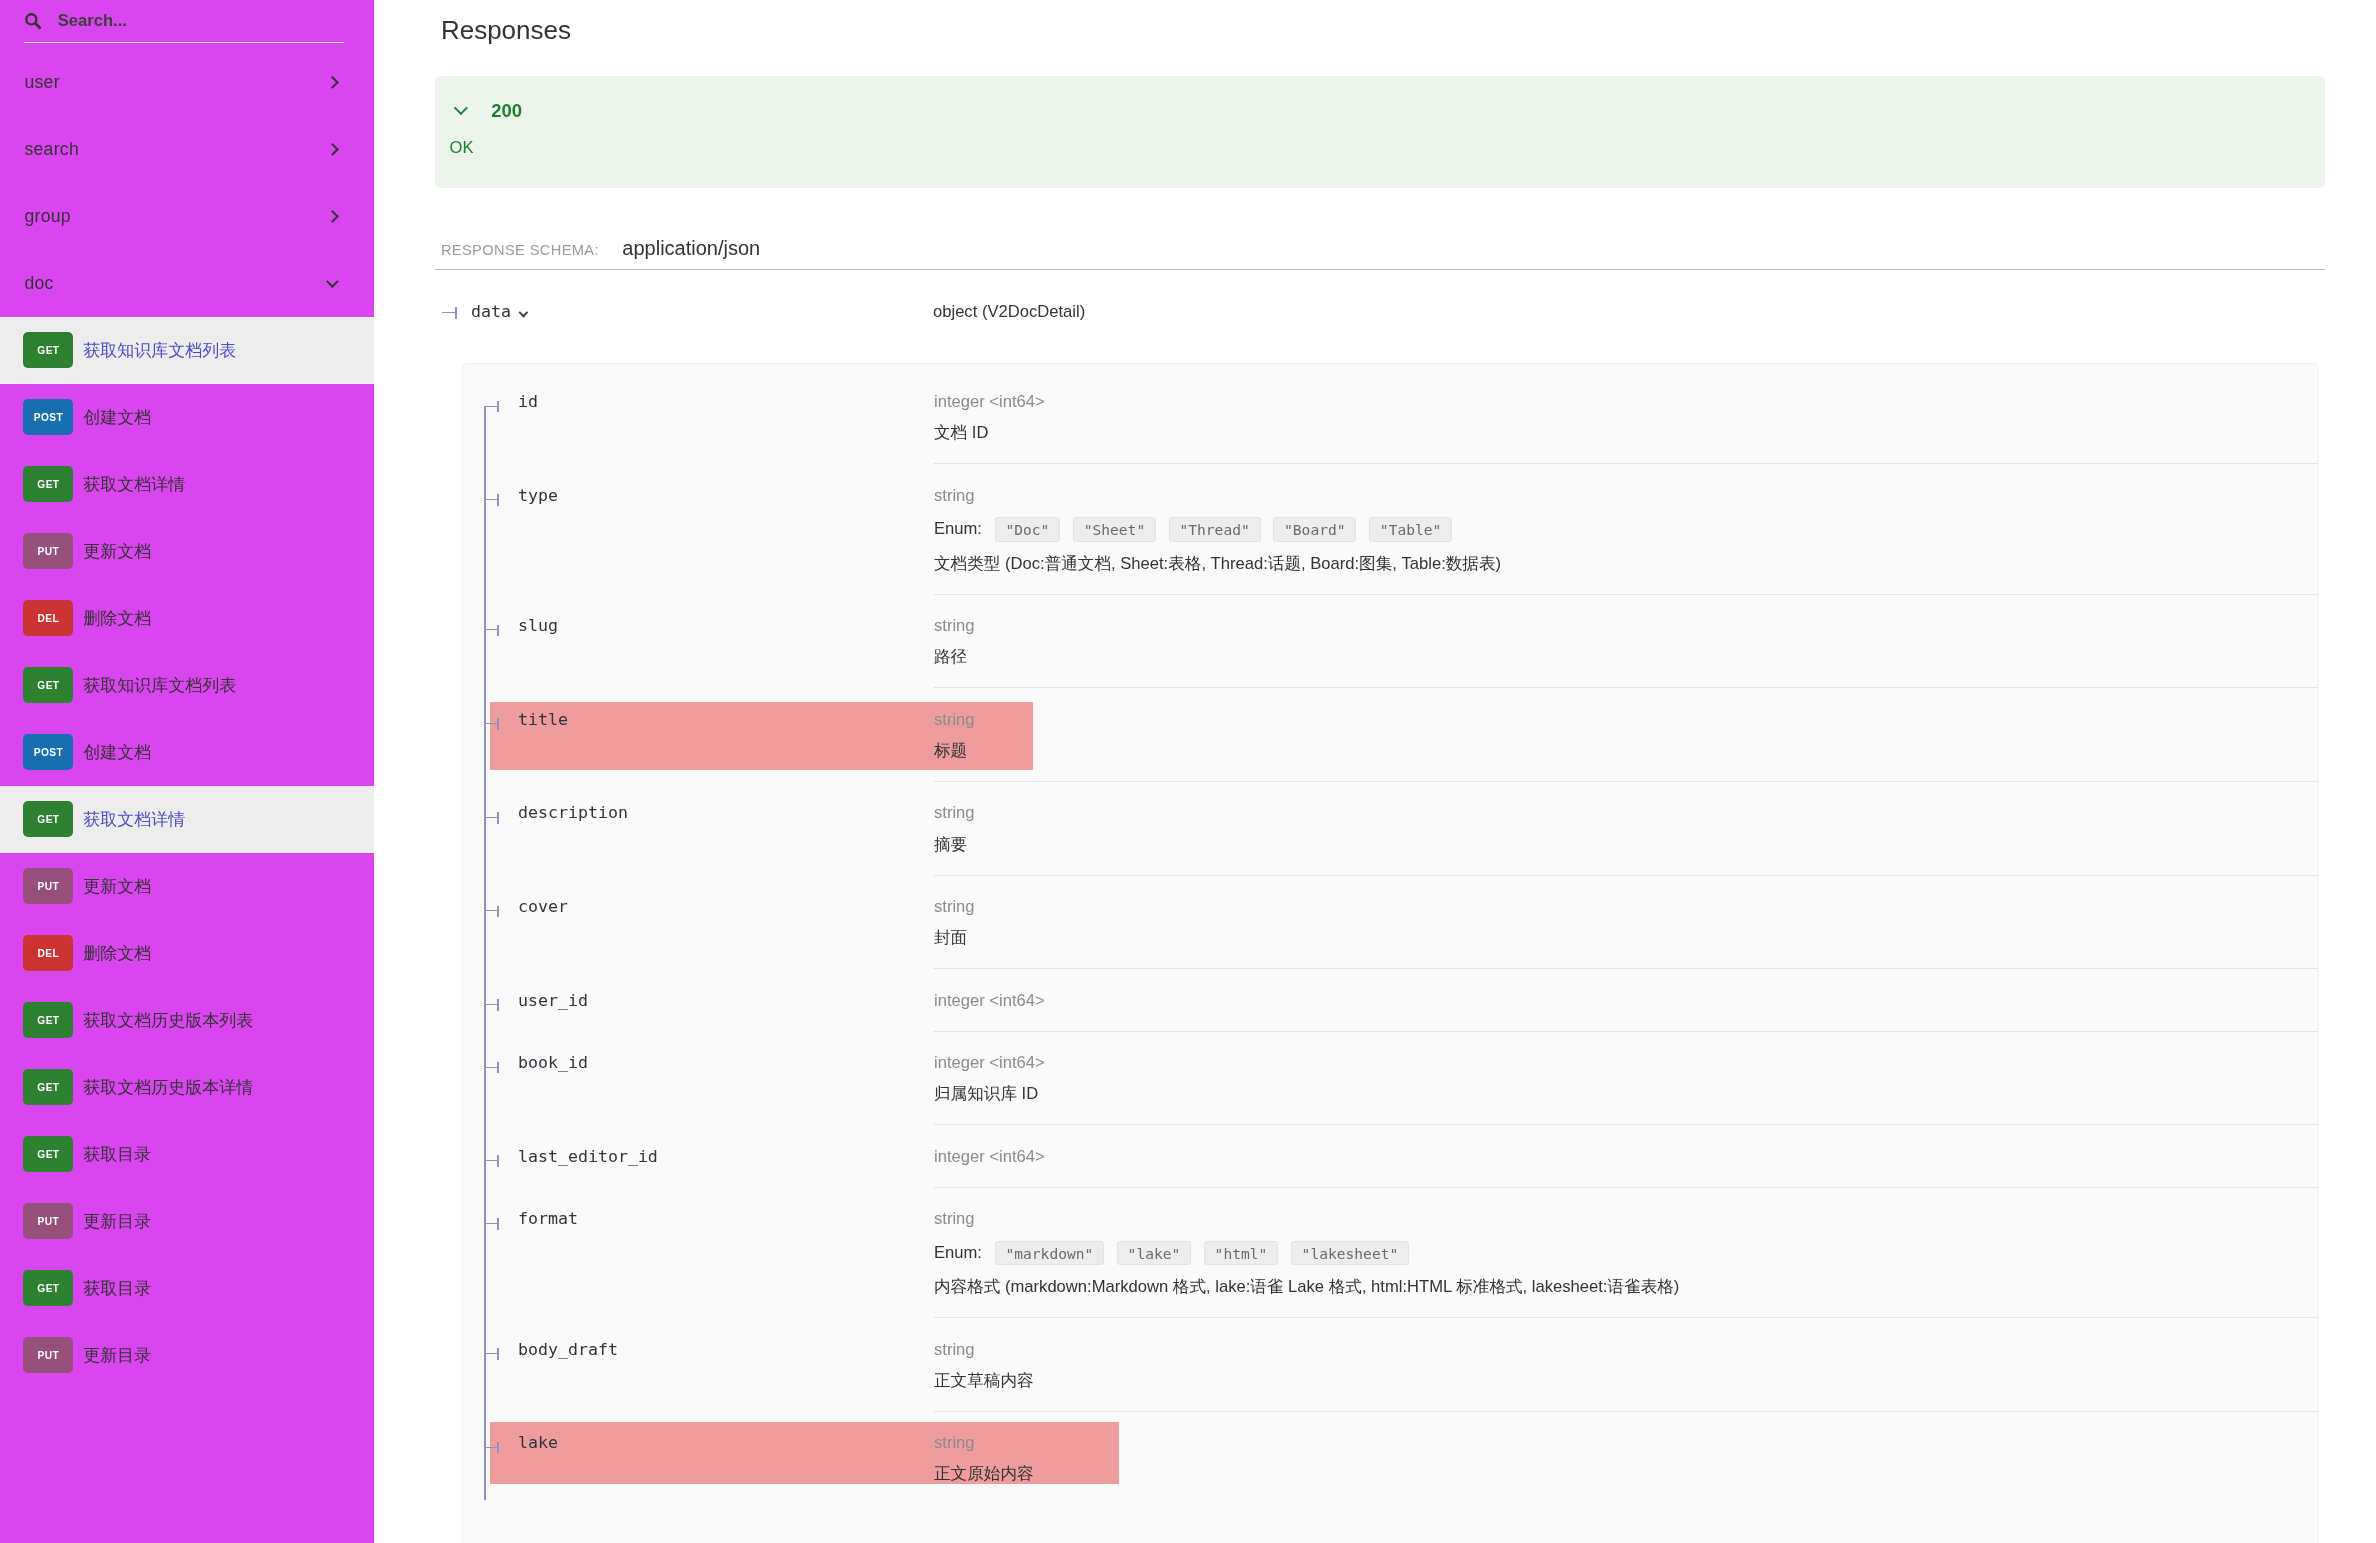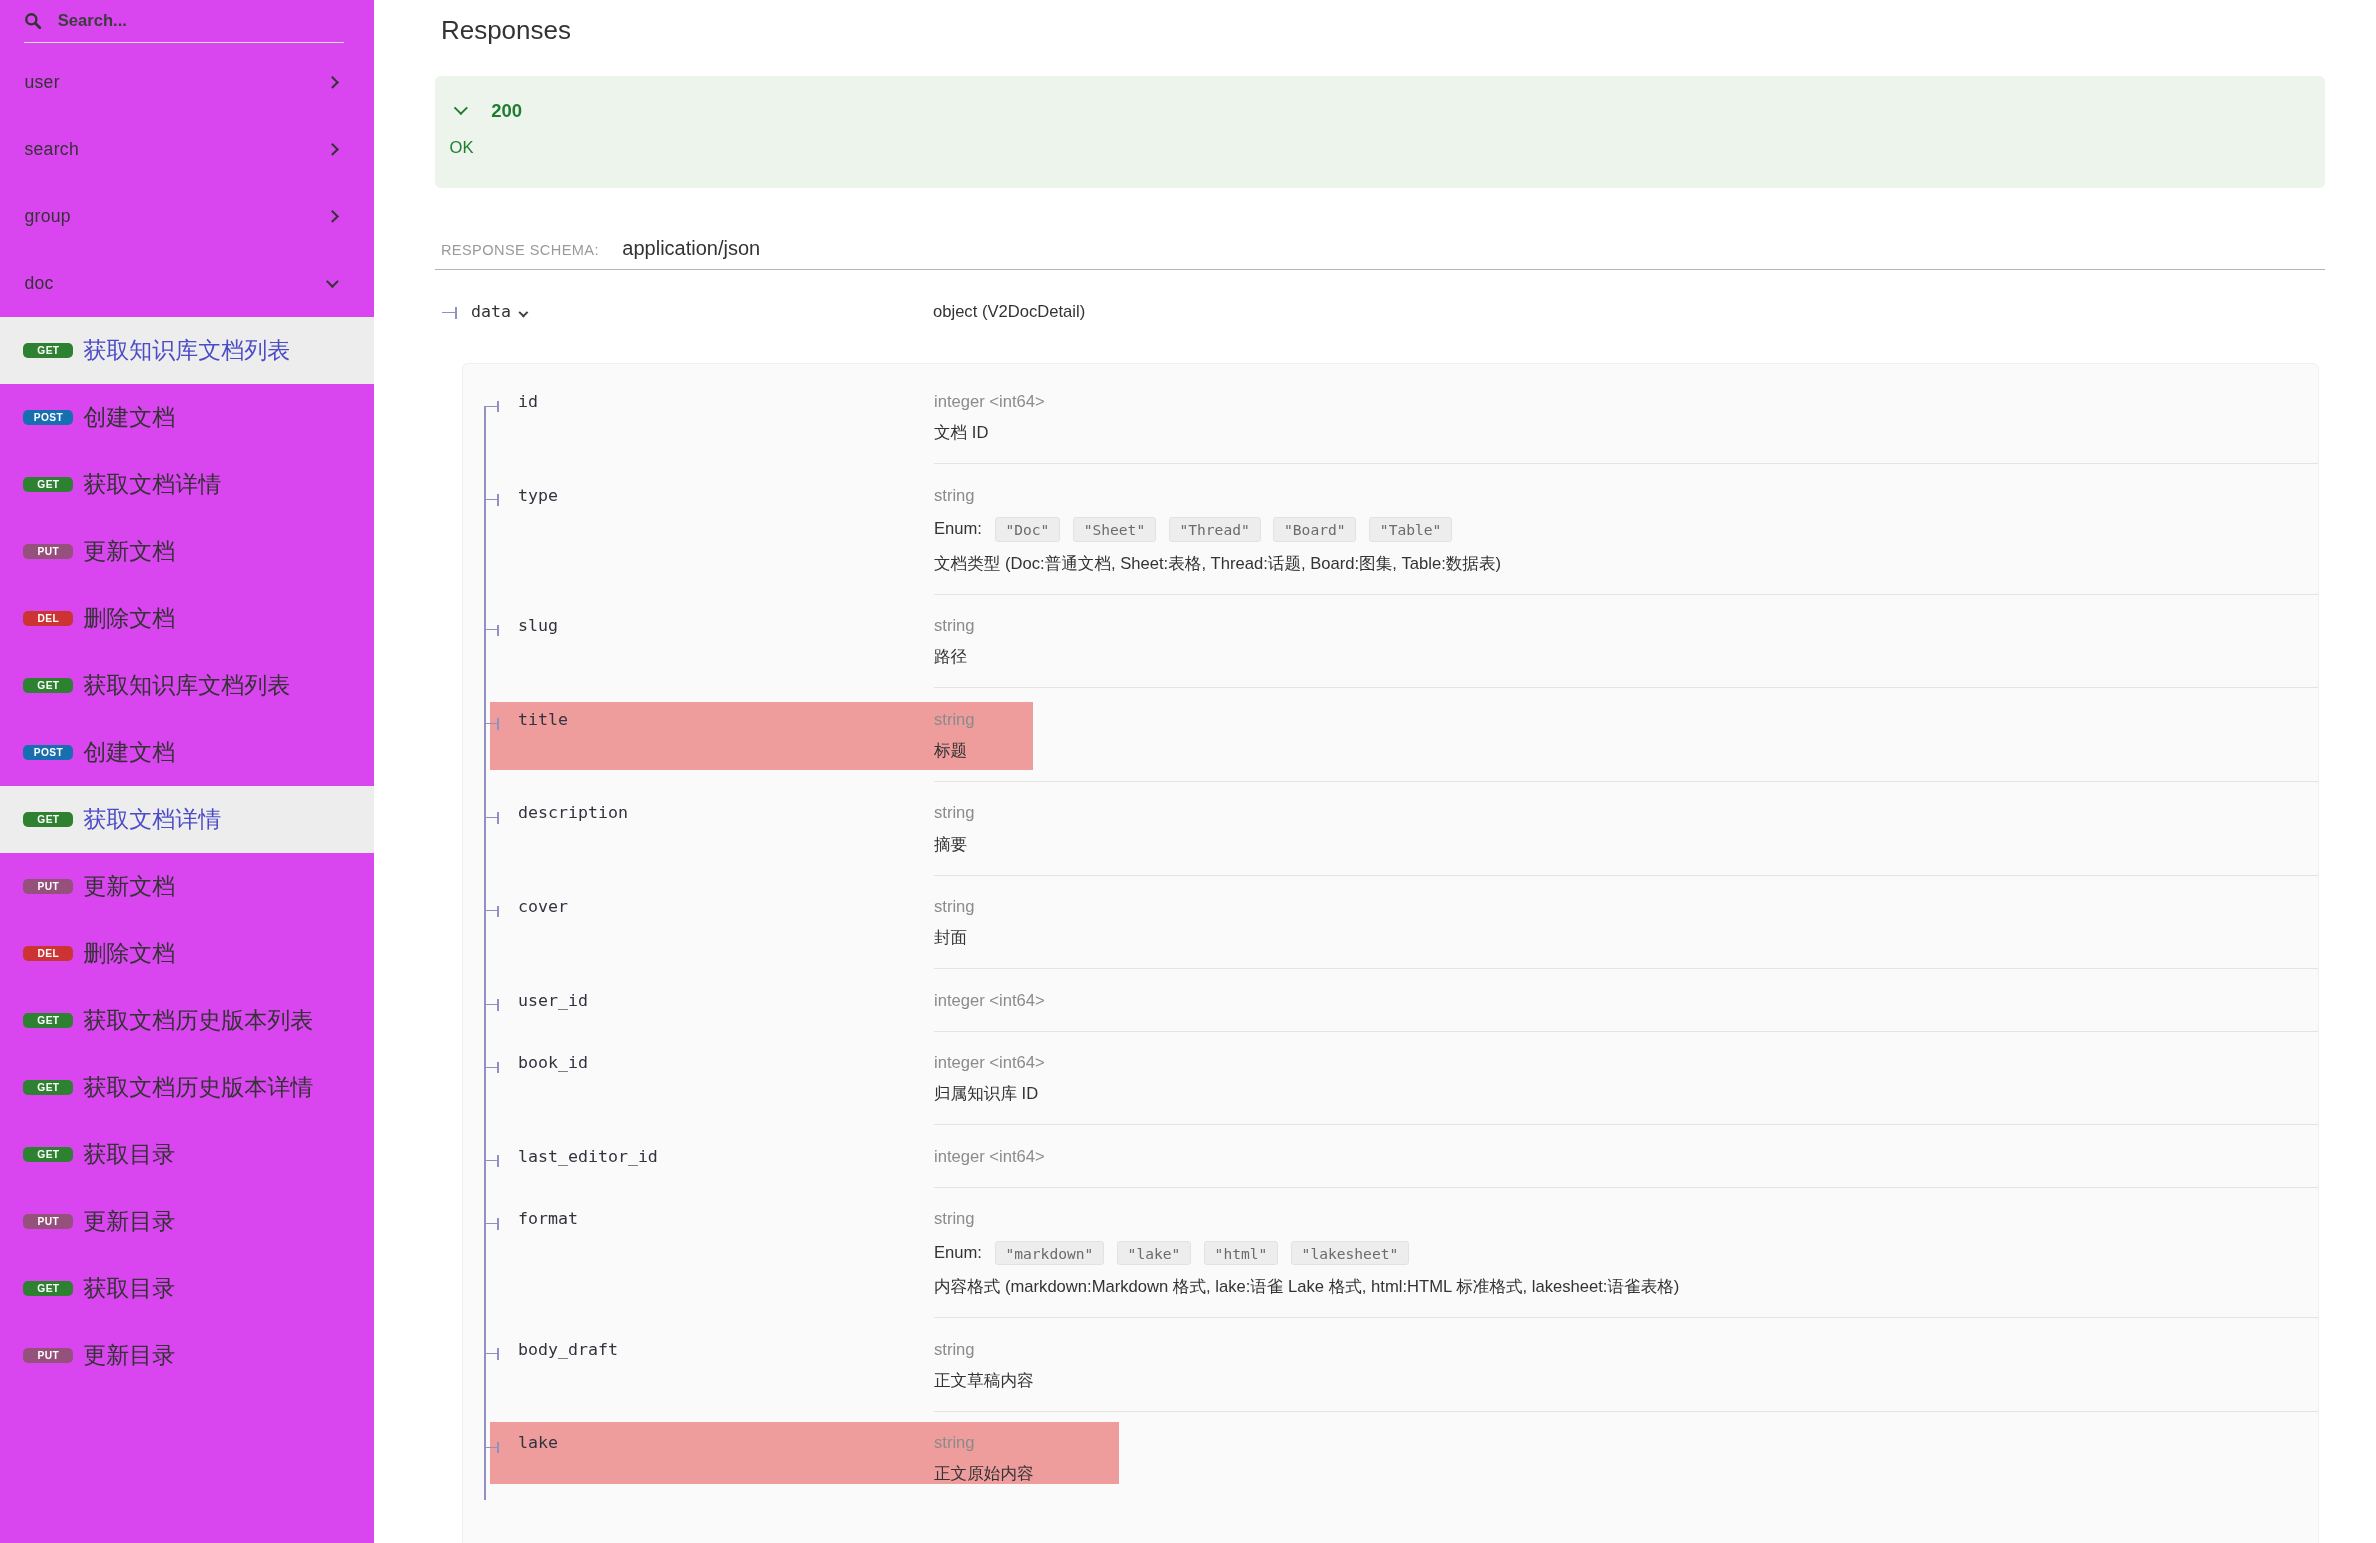--- a/index.html
+++ b/index.html
@@ -45,25 +45,25 @@
     border-right:2.4px solid #333;border-bottom:2.4px solid #333;
   }
   .chev.right{transform:rotate(-45deg);}
   .chev.down{transform:rotate(45deg);margin-top:-4.9px;}
   .side-op{
     height:67px;display:flex;align-items:center;gap:9.8px;
     padding:0 9.8px 0 23.4px;cursor:pointer;
   }
   .side-op.active{background:#EDEDED;}
   .badge{
-    flex:0 0 auto;width:50px;height:15px;border-radius:4.9px;
+    flex:0 0 auto;width:50px;height:36px;border-radius:4.9px;
     display:flex;align-items:center;justify-content:center;
     color:#fff;font-size:10.2px;font-weight:700;letter-spacing:0.4px;
   }
-  .op-label{font-size:23px;color:#333;white-space:nowrap;}
+  .op-label{font-size:17px;color:#333;white-space:nowrap;}
   .side-op.active .op-label{color:var(--accent);}
   
   .main{
     position:absolute;left:374px;top:0;right:0;bottom:0;
     padding:0 52px 0 61px;
   }
   .page-title{
     margin:13.7px 0 0 5.9px;font-size:26px;line-height:33px;font-weight:400;color:#333;
   }
   .resp-panel{

